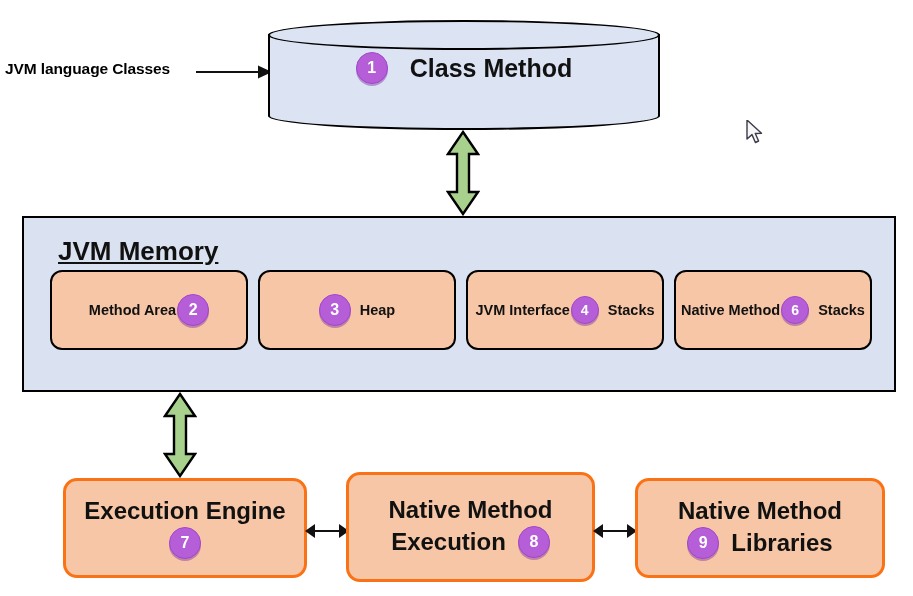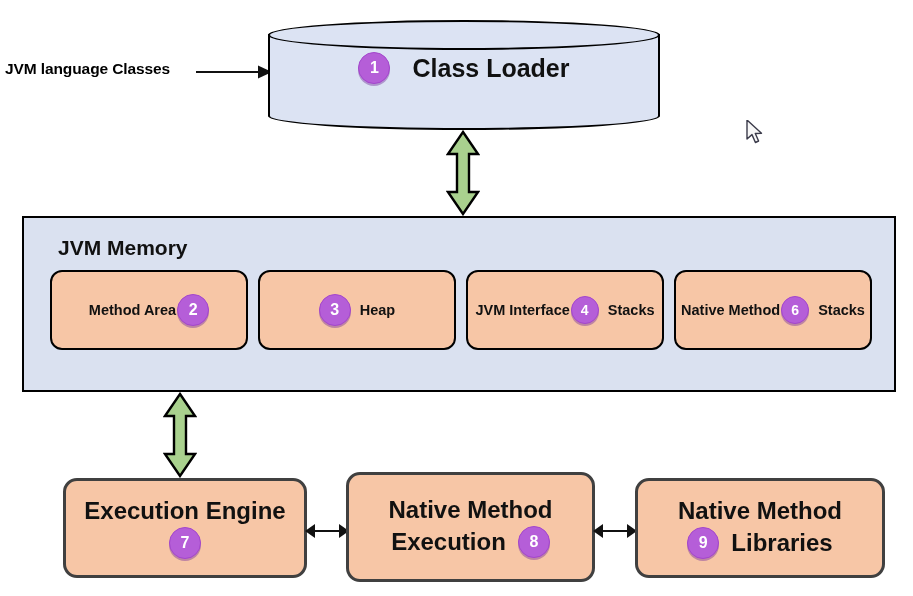--- a/index.html
+++ b/index.html
@@ -102,23 +102,24 @@
   
   .memory-panel {
     left: 22px; top: 216px;
     width: 874px; height: 176px;
     background: #dae1f0;
     border: 2.5px solid #000000;
   }
   .memory-title {
     position: absolute;
     left: 34px; top: 18px;
-    font-size: 21px;
-    font-weight: bold;
-    color: #111111;
+    font-size: 26px;
+    font-weight: bold;
+    color: #111111;
+    text-decoration: underline;
   }
   .memory-boxes {
     position: absolute;
     left: 26px; top: 52px;
     width: 822px; height: 80px;
     display: flex;
     gap: 10px;
   }
   .mem-box {
     flex: 1 1 0;
@@ -140,21 +141,21 @@
   .mem-row {
     display: flex;
     align-items: center;
     justify-content: center;
     gap: 9px;
   }
 
   
   .bottom-box {
     background: #f7c6a6;
-    border: 3px solid #404040;
+    border: 3px solid #f97316;
     border-radius: 14px;
     box-sizing: border-box;
     display: flex;
     flex-direction: column;
     align-items: center;
     justify-content: center;
     gap: 2px;
     font-size: 24px;
     font-weight: bold;
     color: #111111;
@@ -184,21 +185,21 @@
     <line x1="0" y1="10" x2="64" y2="10" stroke="#111" stroke-width="1.8"></line>
     <polygon points="62,3.5 76,10 62,16.5" fill="#111"></polygon>
   </svg>
 
   <div class="abs cylinder">
     <div class="cyl-body"></div>
     <div class="cyl-bottom"></div>
     <div class="cyl-top"></div>
     <div class="cyl-label">
       <span class="badge">1</span>
-      <span>Class Loader</span>
+      <span>Class Method</span>
     </div>
   </div>
 
   <svg class="abs" style="left:446px; top:130px;" width="34" height="86">
     <polygon points="17,2 32,24 23,24 23,62 32,62 17,84 2,62 11,62 11,24 2,24" fill="#a9d18e" stroke="#000" stroke-width="2.4" stroke-linejoin="miter"></polygon>
   </svg>
 
   <div class="abs memory-panel">
     <div class="memory-title">JVM Memory</div>
 

